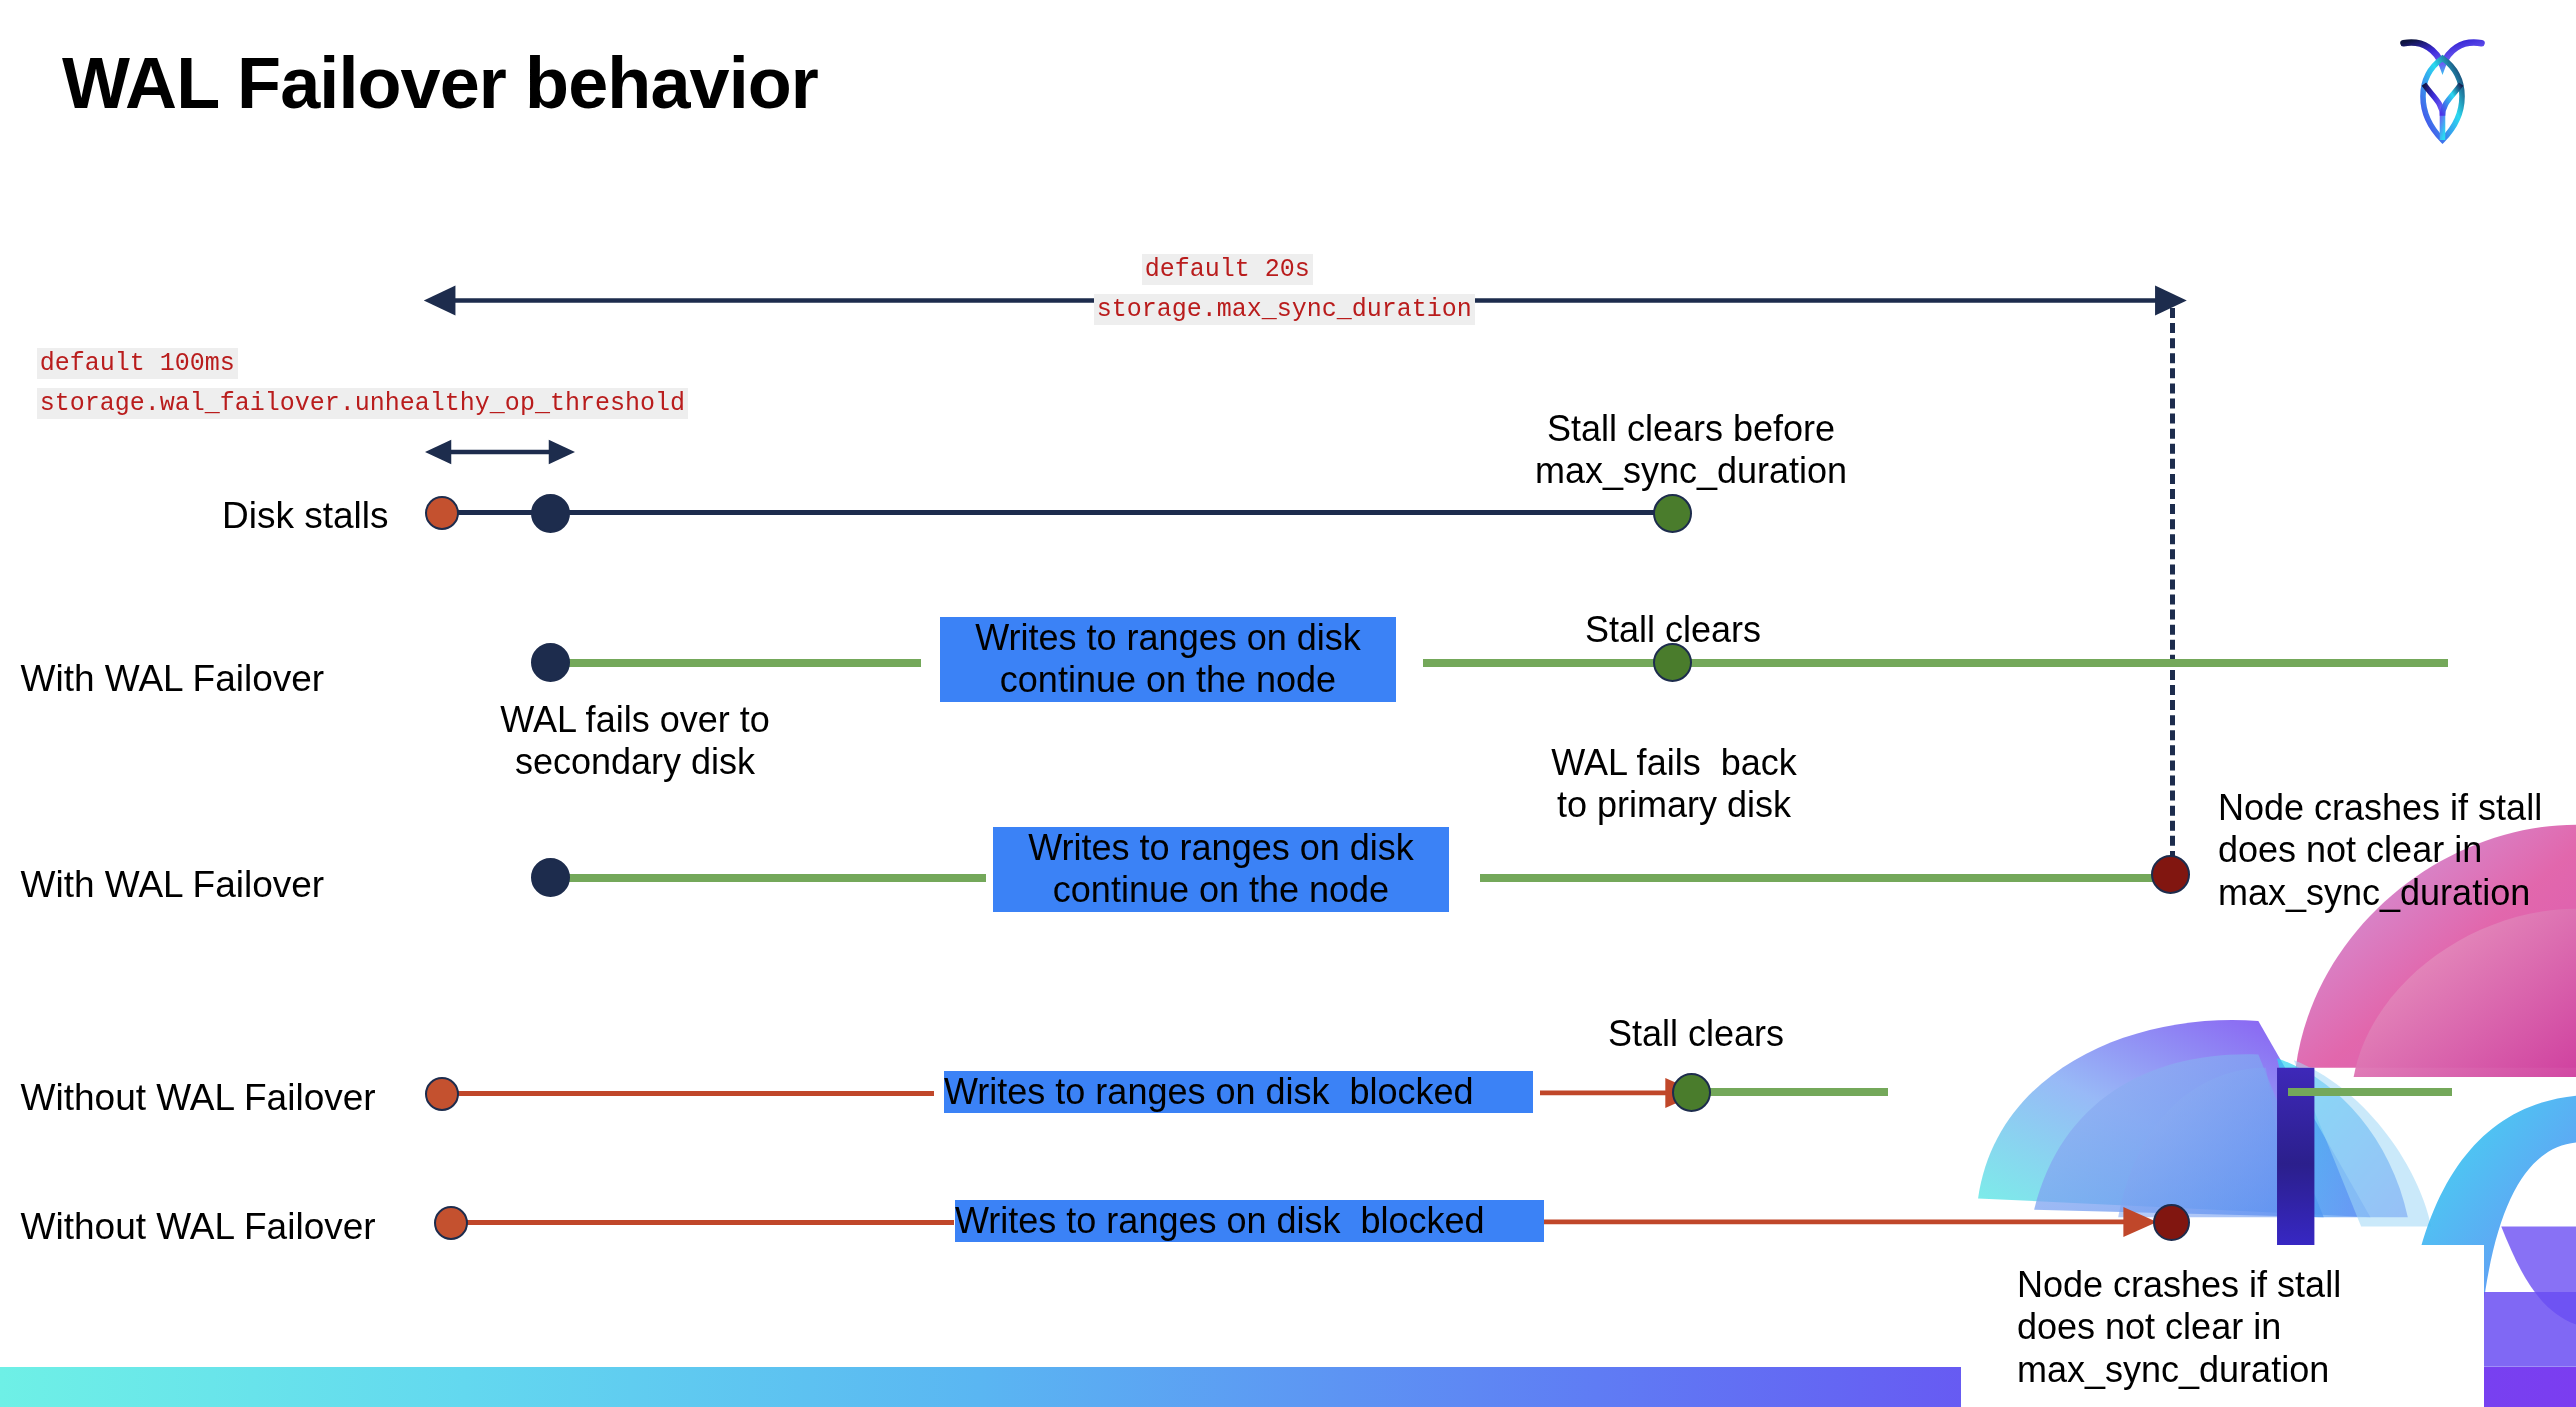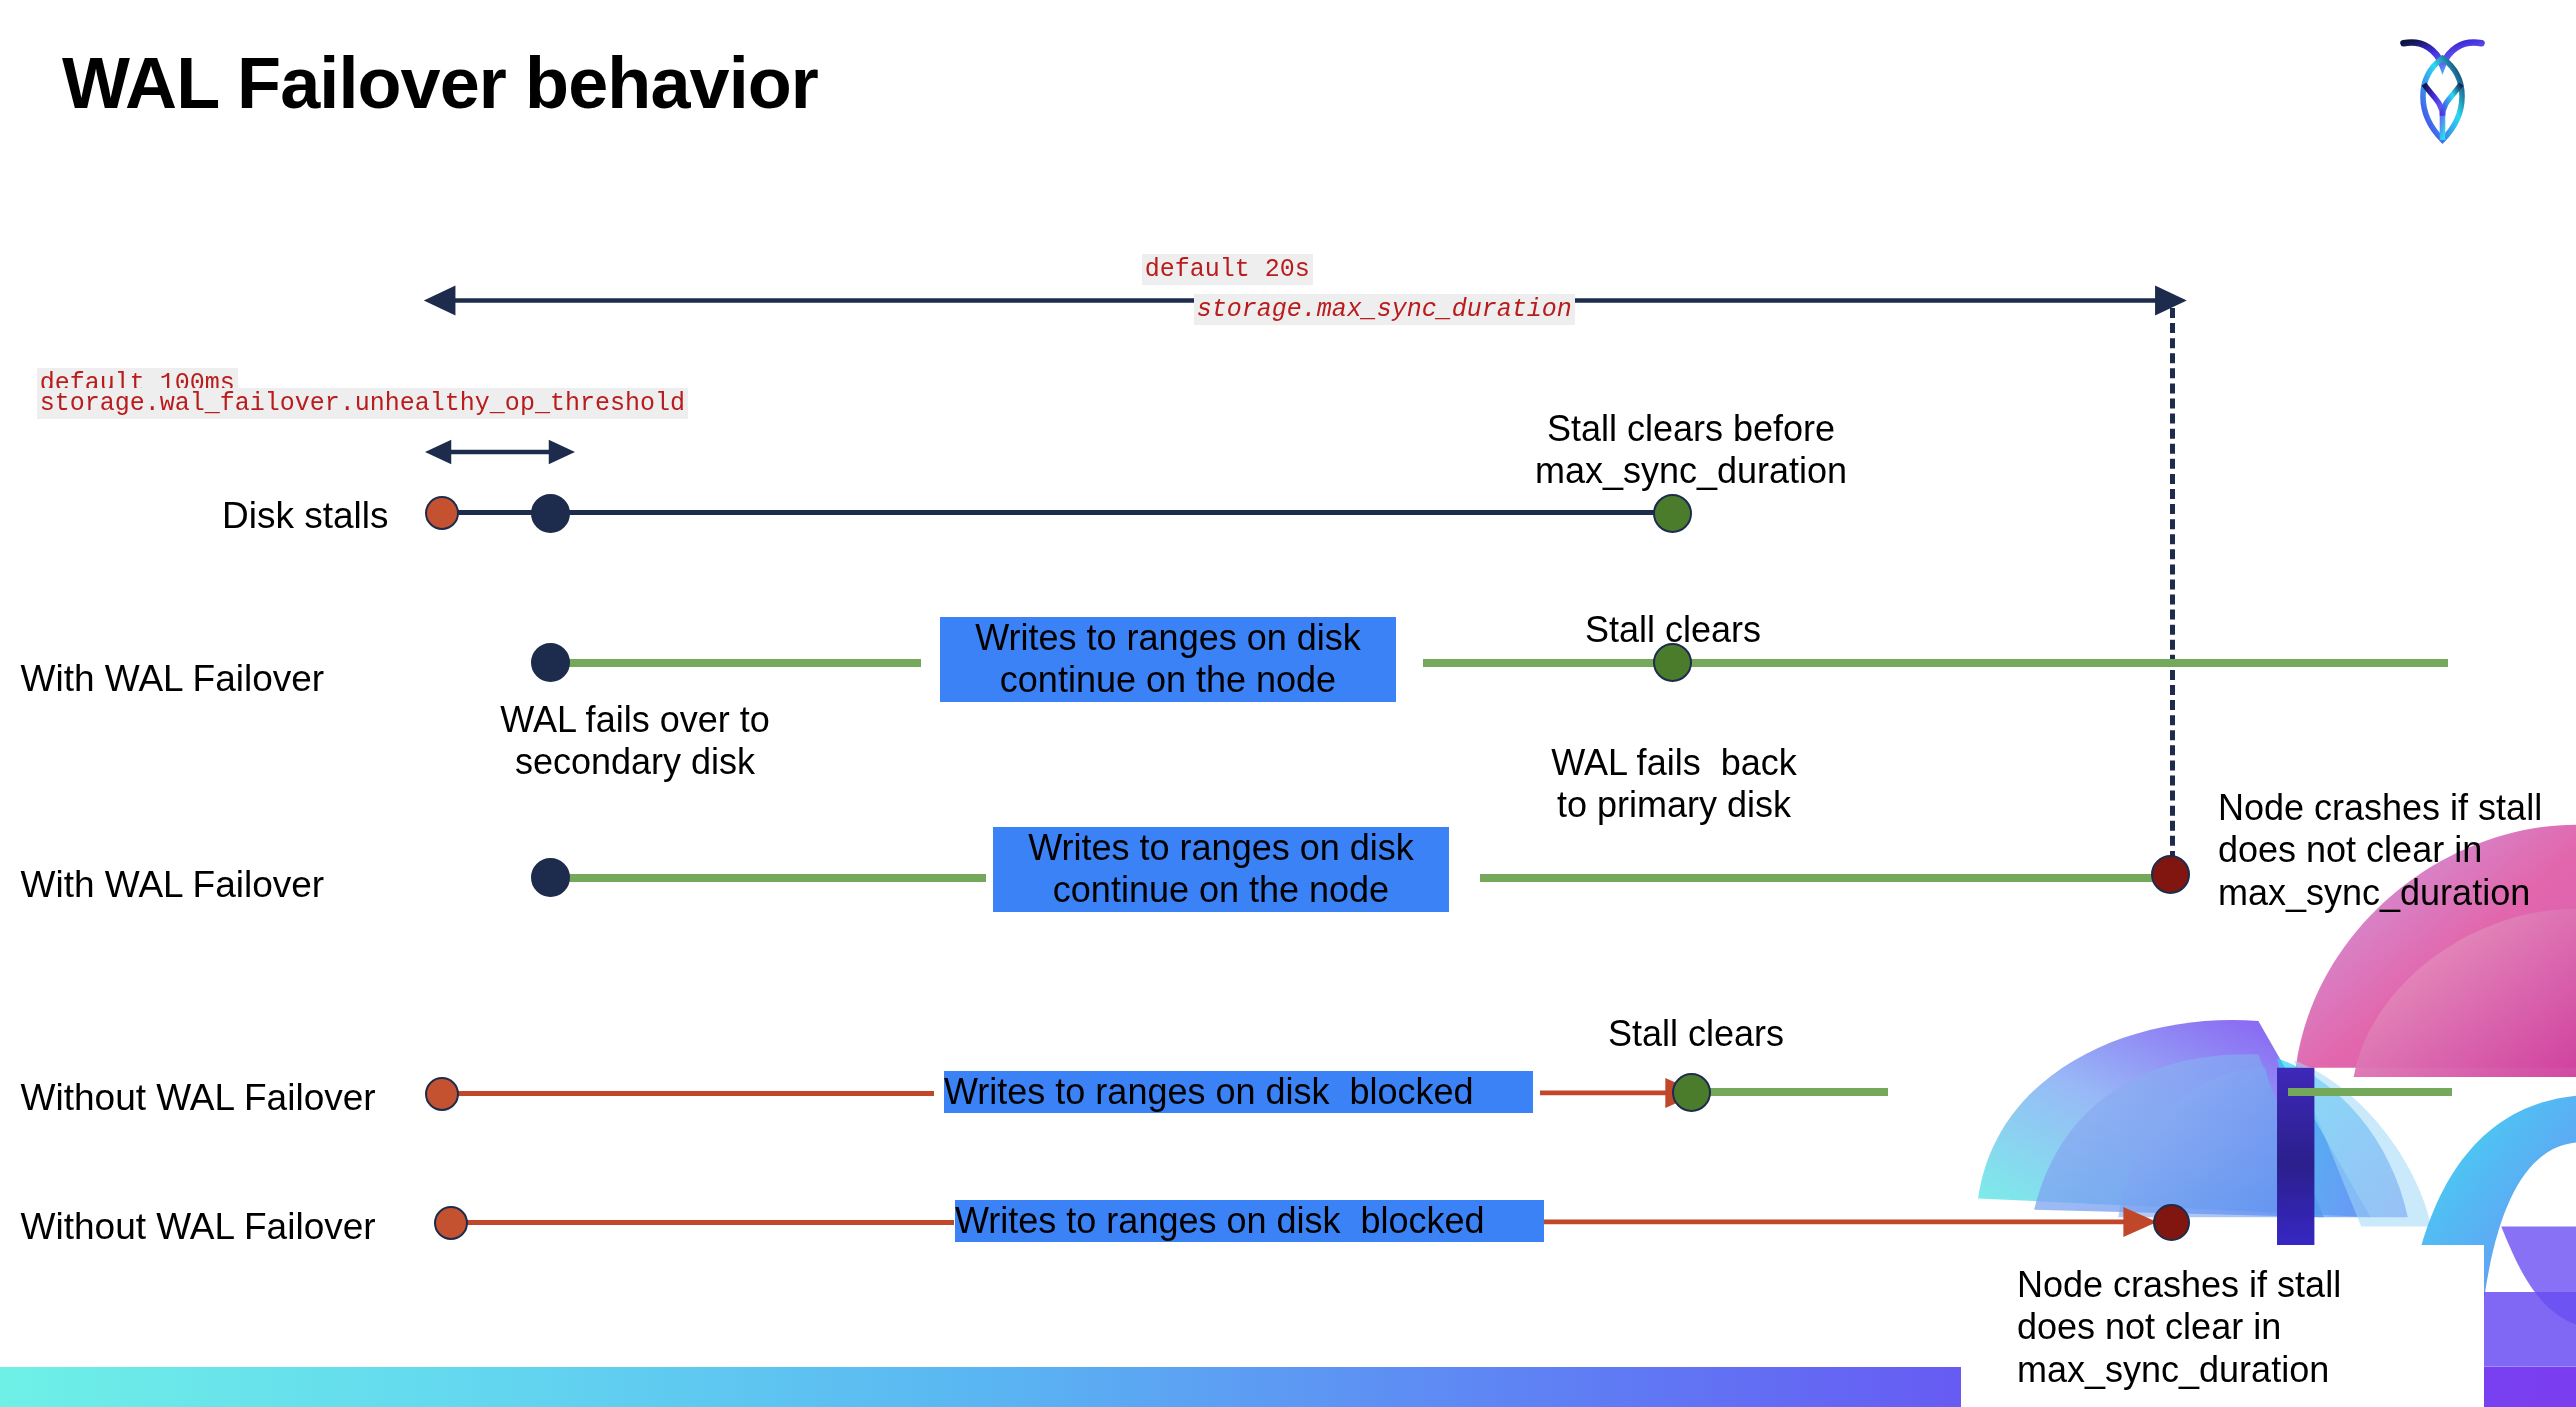--- a/index.html
+++ b/index.html
@@ -145,23 +145,23 @@
     </svg>
   </div>
   <div id="bottom-bar"></div>
 
   <svg class="arrow" style="left:421px;top:280px;width:1776px;height:41px;" viewBox="0 0 1900 44" width="1776" height="41">
     <line x1="26" y1="22" x2="1866" y2="22" stroke="#1d2c4d" stroke-width="5"></line>
     <polygon points="0,22 34,6 34,38" fill="#1d2c4d"></polygon>
     <polygon points="1892,22 1858,6 1858,38" fill="#1d2c4d"></polygon>
   </svg>
   <div class="code-chip" style="left:1142px;top:254px;">default 20s</div>
-  <div class="code-chip" style="left:1194px;top:294px;font-style:italic;">storage.max_sync_duration</div>
-
-  <div class="code-chip" style="left:37px;top:368px;">default 100ms</div>
+  <div class="code-chip" style="left:1094px;top:294px;">storage.max_sync_duration</div>
+
+  <div class="code-chip" style="left:37px;top:348px;">default 100ms</div>
   <div class="code-chip" style="left:37px;top:388px;">storage.wal_failover.unhealthy_op_threshold</div>
   <svg class="arrow" style="left:425px;top:435px;width:150px;height:34px;" viewBox="0 0 160 36" width="150" height="34">
     <line x1="22" y1="18" x2="138" y2="18" stroke="#1d2c4d" stroke-width="5"></line>
     <polygon points="0,18 28,5 28,31" fill="#1d2c4d"></polygon>
     <polygon points="160,18 132,5 132,31" fill="#1d2c4d"></polygon>
   </svg>
 
   <div class="dashed-v" style="left:2170px;top:308px;height:568px;"></div>
   <div class="dashed-v" style="left:2170px;top:879px;height:0px;"></div>
 

